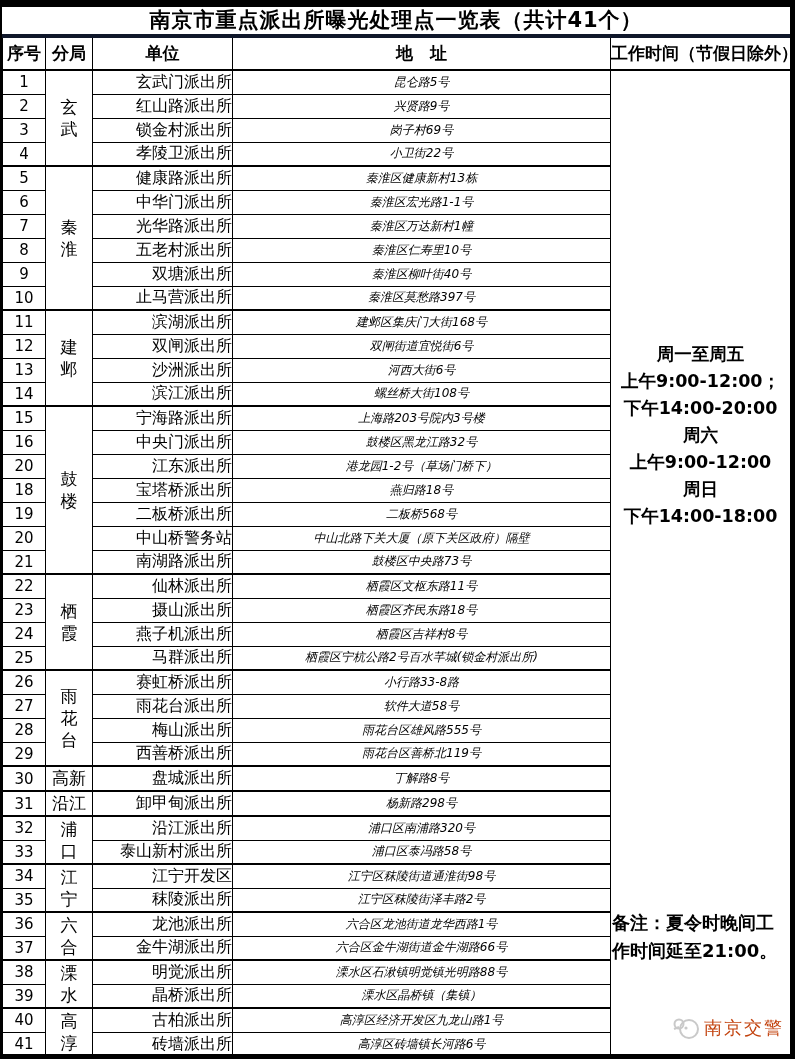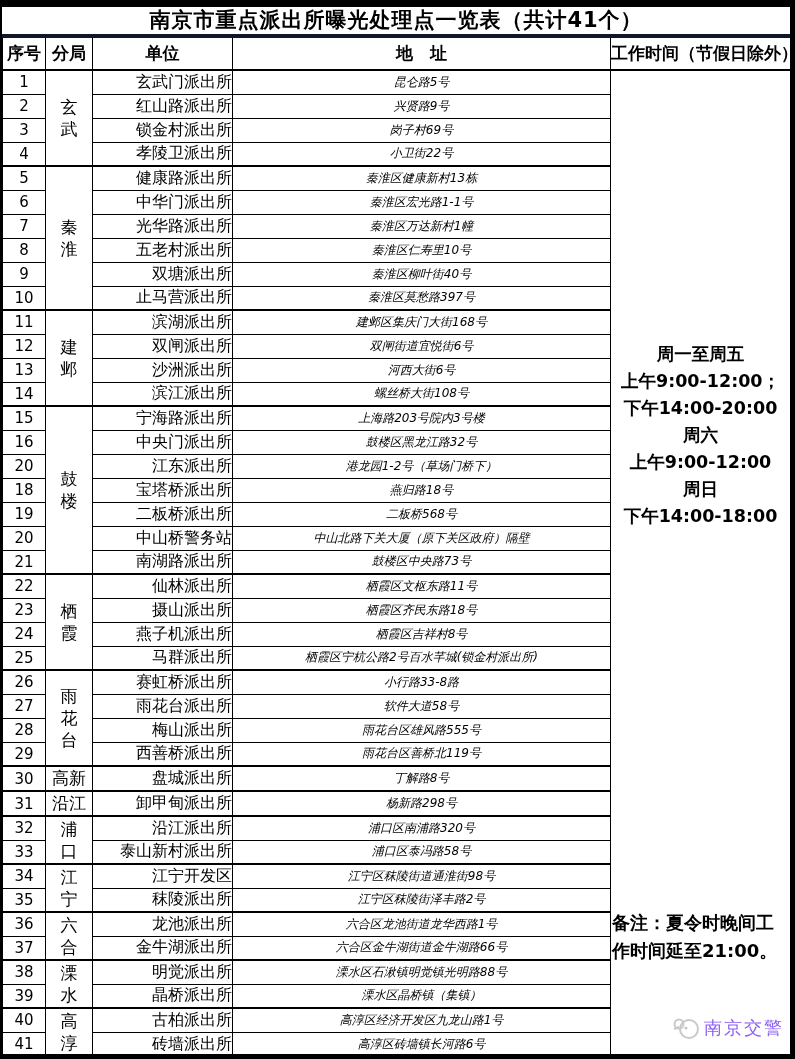--- a/index.html
+++ b/index.html
@@ -34,21 +34,21 @@
   .hours {
     position:absolute; top:270px; left:0; right:0;
     font-weight:bold; font-size:17.5px; line-height:27px; text-align:center; white-space:nowrap;
   }
   .note {
     position:absolute; top:838px; left:1px; right:2px;
     font-weight:bold; font-size:18px; line-height:28px; text-align:left;
   }
   .watermark {
     position:absolute; right:6px; bottom:16px;
-    color:#8b5cf6; font-size:18px; letter-spacing:2px;
+    color:#c2410c; font-size:18px; letter-spacing:2px;
     display:flex; align-items:center; gap:3px; white-space:nowrap;
   }
   .watermark svg { display:block; }
 </style>
 </head>
 <body>
 
 <div class="doc">
   <div class="title">南京市重点派出所曝光处理点一览表（共计41个）</div>
   <table class="main">

